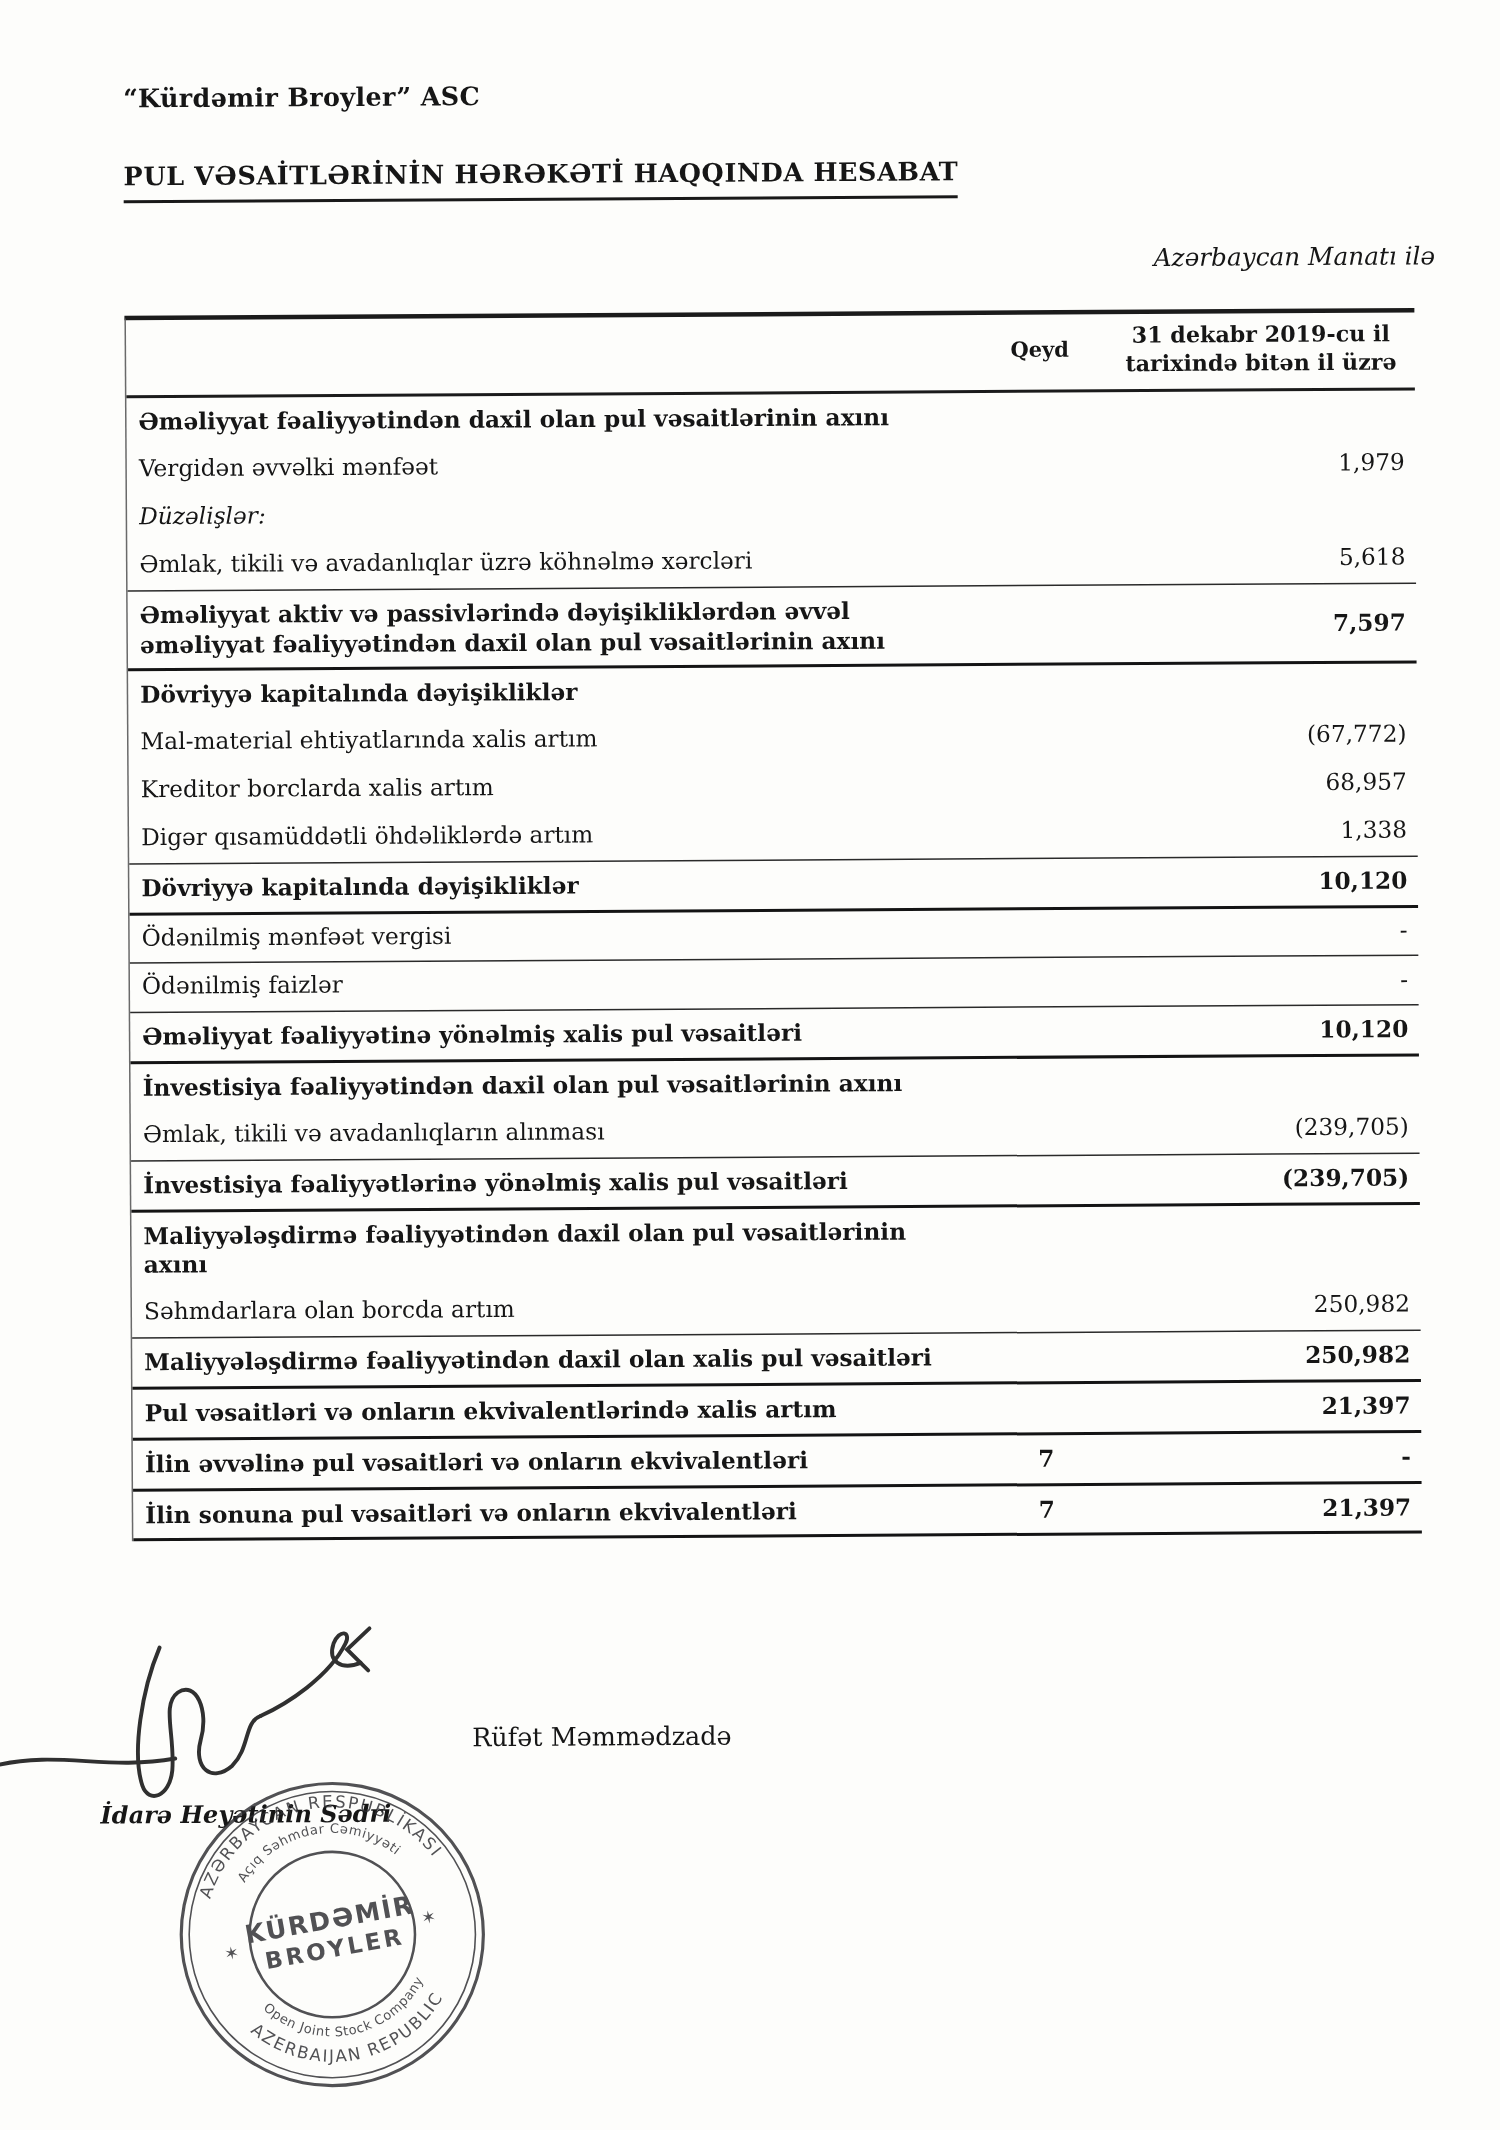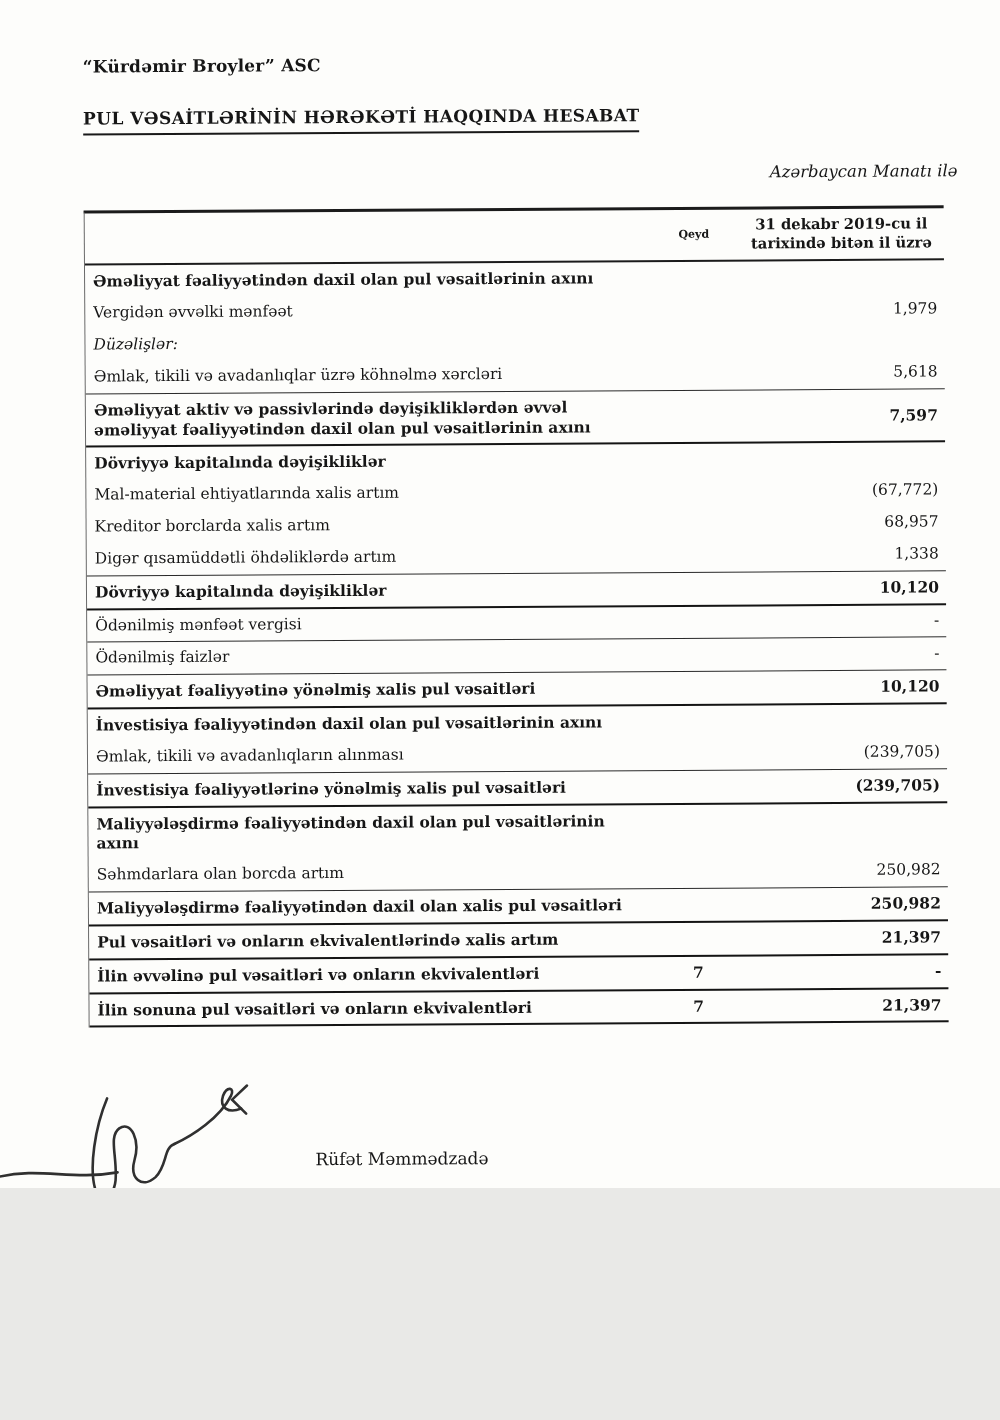--- a/index.html
+++ b/index.html
@@ -4,21 +4,21 @@
 <style>
   * { box-sizing: border-box; margin: 0; padding: 0; }
   html, body { width: 1000px; height: 1420px; }
   body {
     background: #e9e9e7;
     font-family: "DejaVu Serif", "Liberation Serif", serif;
   }
   .sheet {
     position: relative;
     width: 1000px;
-    height: 1188px;
+    height: 1420px;
     background: #fdfdfb;
     color: #161616;
     overflow: hidden;
   }
   .inner { position: absolute; inset: 0; transform: rotate(-0.35deg); }
 
   .company {
     position: absolute; top: 54px; left: 86px;
     font-weight: bold; font-size: 17px; letter-spacing: .2px;
   }
@@ -40,21 +40,21 @@
   .thead {
     display: flex; align-items: center;
     border-bottom: 2.2px solid #1b1b1b;
     padding: 5px 0 7px;
     font-weight: bold;
   }
   .c-label { flex: 1; padding-left: 8px; line-height: 1.28; }
   .c-qeyd  { width: 90px; text-align: center; flex: none; }
   .c-value { width: 205px; text-align: right; padding-right: 7px; flex: none; }
   .thead .c-label { font-size: 15px; }
-  .thead .c-qeyd  { font-size: 11px; }
+  .thead .c-qeyd  { font-size: 14px; }
   .thead .c-value { text-align: center; padding-right: 0; font-size: 14.8px; line-height: 1.3; }
 
   .row {
     display: flex; align-items: center;
     padding: 6px 0;
     font-size: 15.5px;
     line-height: 1.25;
   }
   .row.bold   { font-weight: bold; }
   .row.italic { font-style: italic; }

